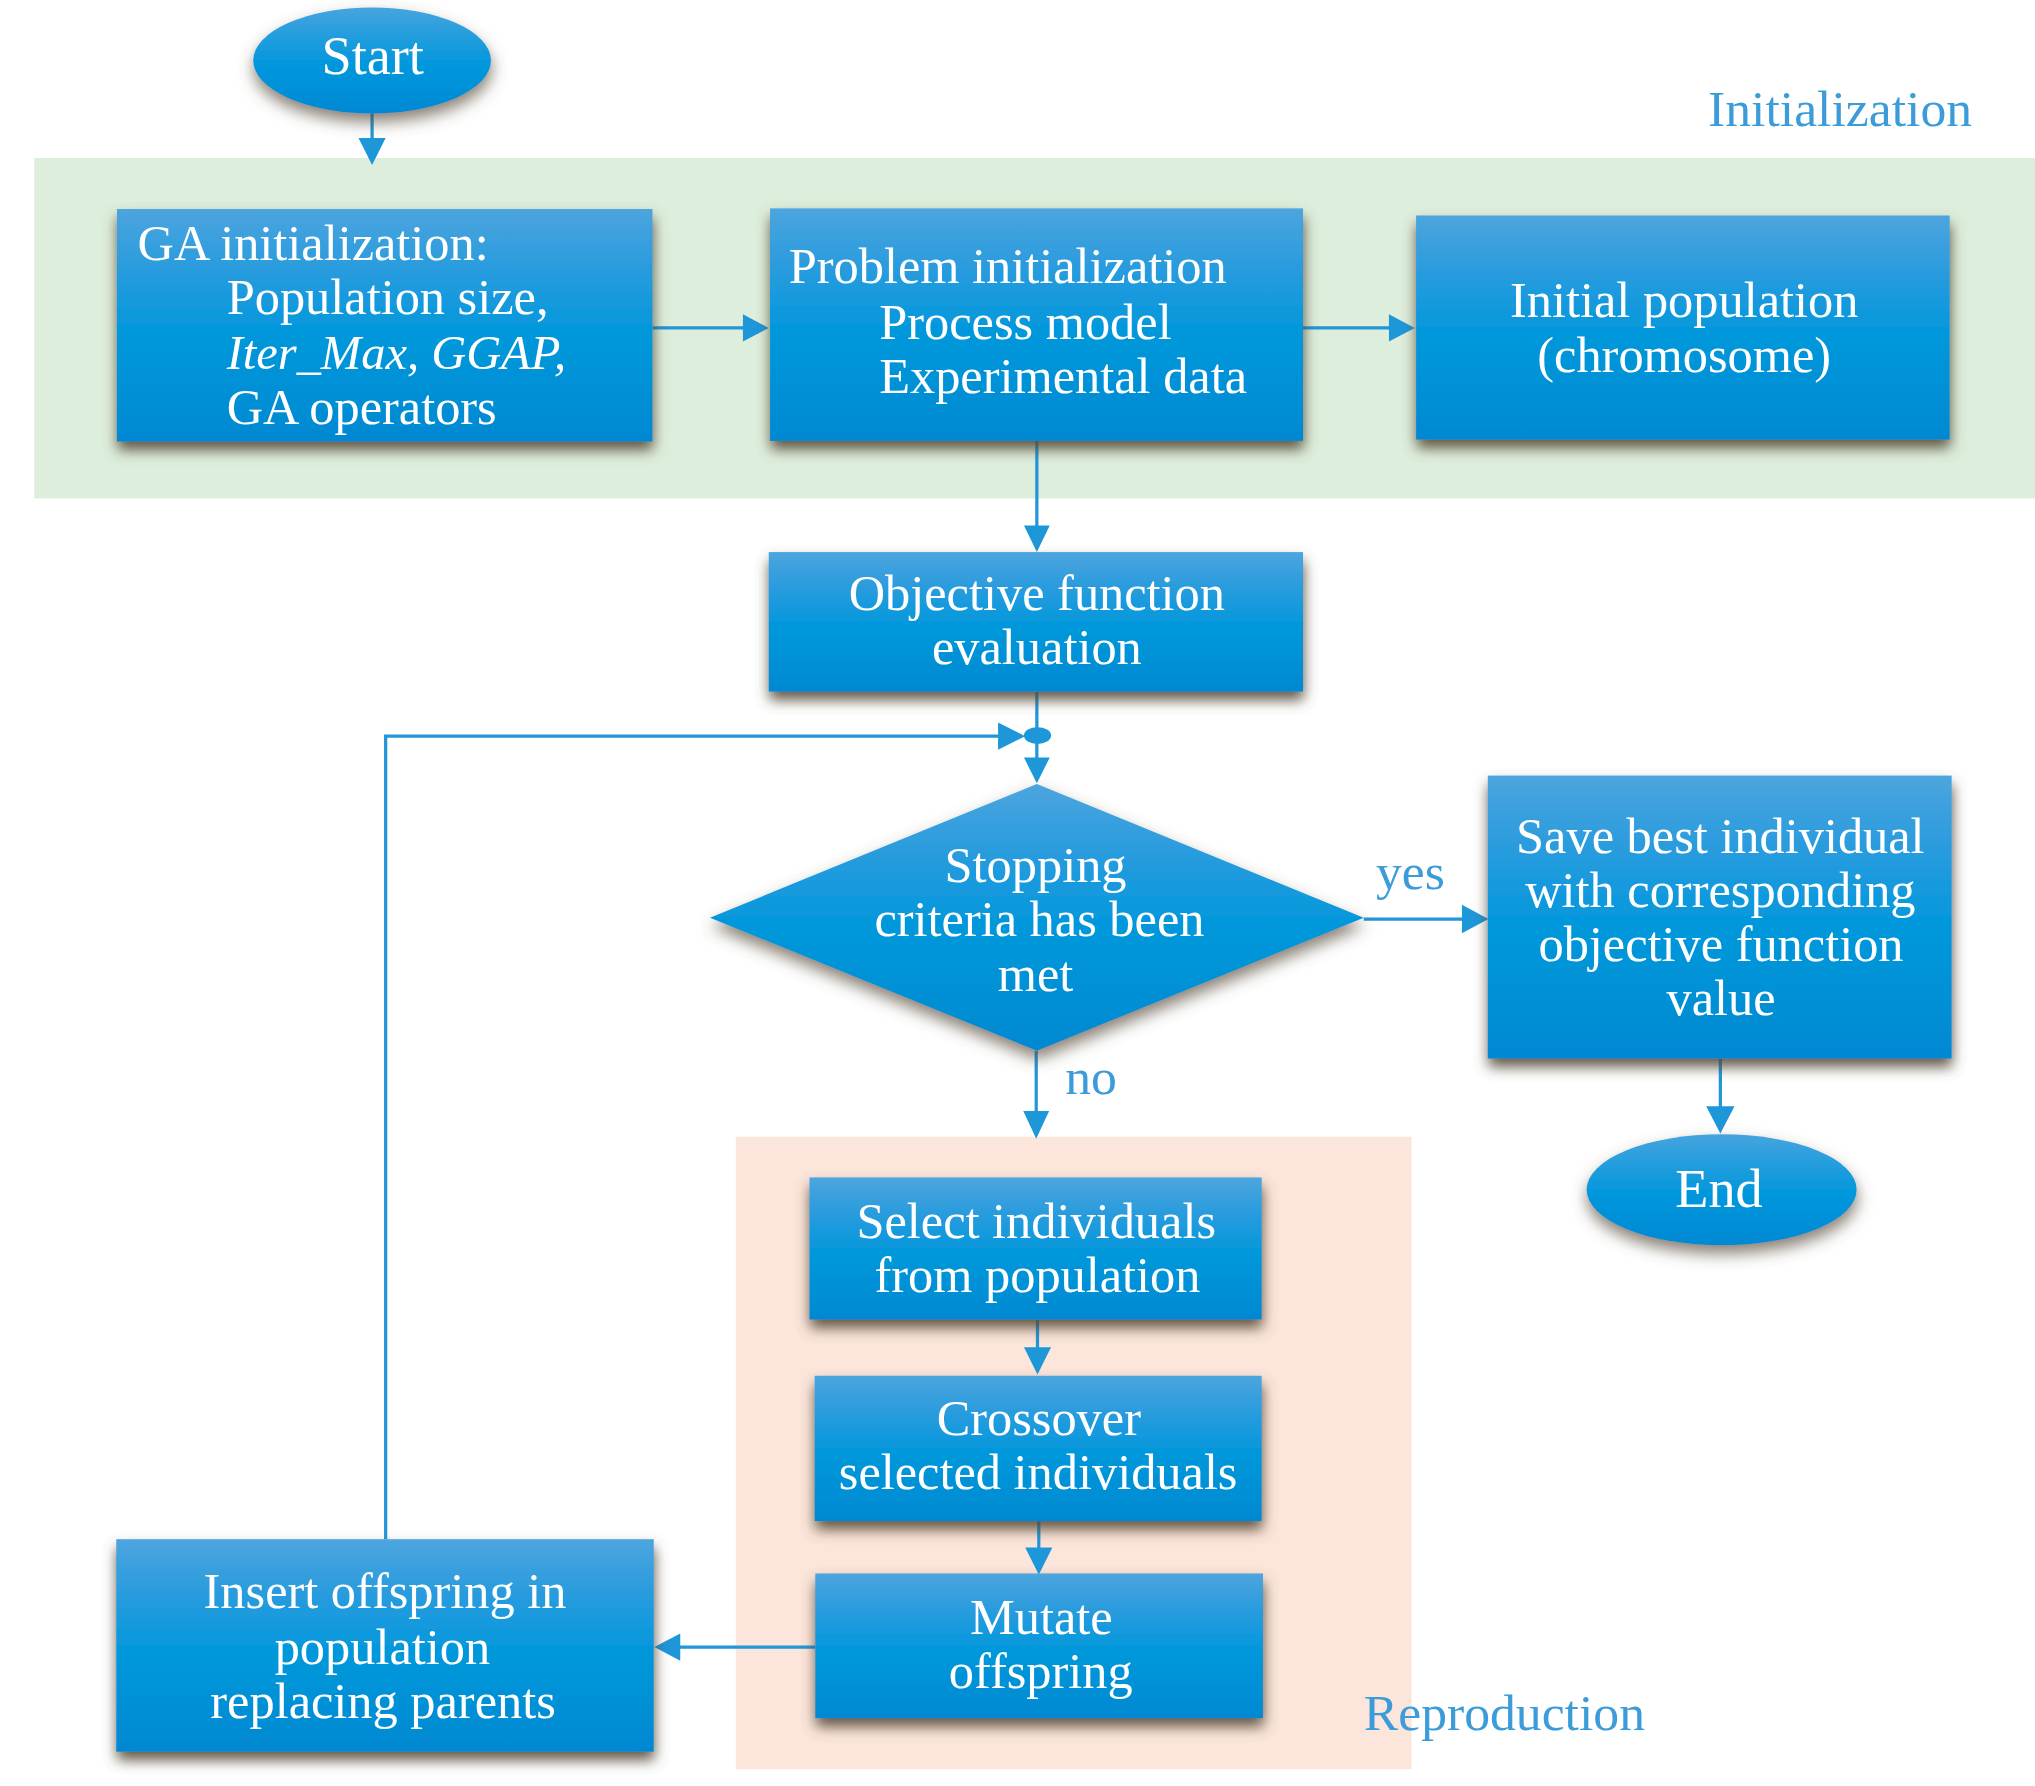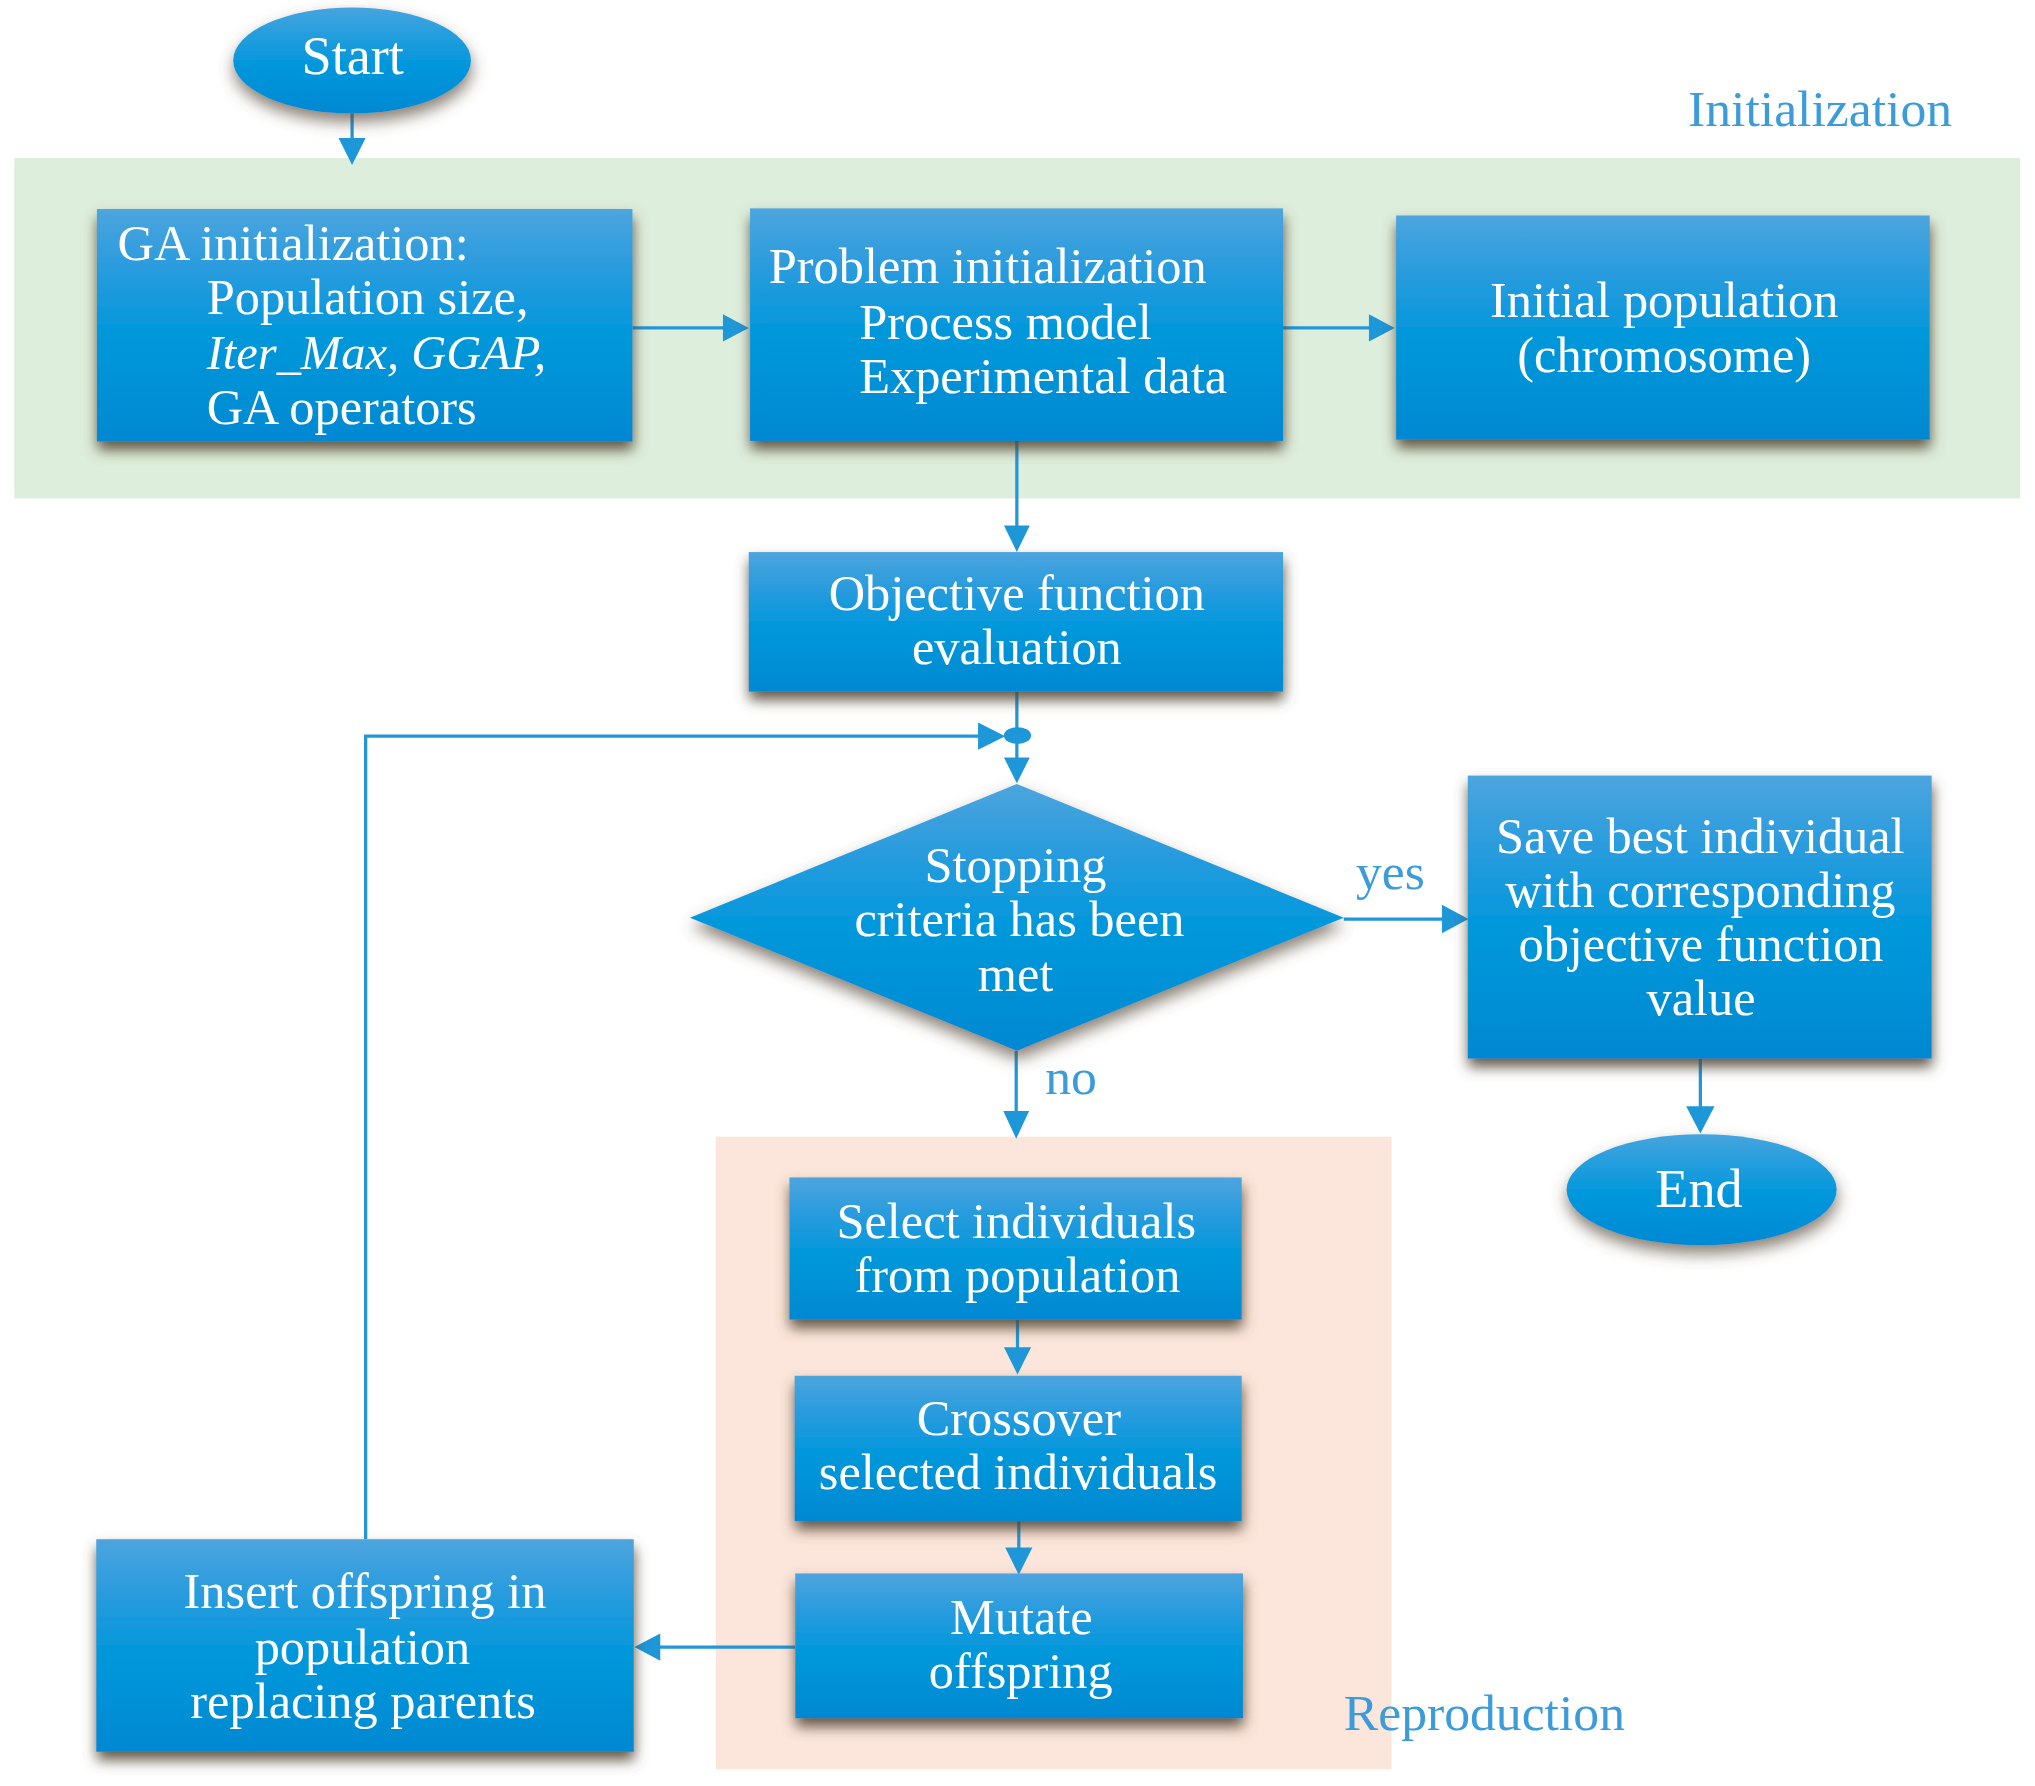--- a/index.html
+++ b/index.html
@@ -1,17 +1,17 @@
 <!DOCTYPE html>
 <html style="font-size:10.3px"><head>
 <meta charset="utf-8">
 <style>
   html,body{margin:0;padding:0;background:#ffffff;}
   body{width:2035px;height:1787px;overflow:hidden;font-family:"Liberation Serif",serif;}
-  #stage{position:relative;width:1895px;height:1787px;background:#fff;}
+  #stage{position:relative;width:1895px;height:1787px;background:#fff;margin-left:20px;}
   svg#flow{position:absolute;left:0;top:0;width:2035px;height:1787px;display:block;}
   .nt{font-family:"Liberation Serif",serif;fill:#ffffff;text-anchor:middle;font-size:78px;}
   .nt.st{text-anchor:start;}
   .nt.big{font-size:84px;}
   .nt.it{font-style:italic;font-size:75px;}
   .lbl{font-family:"Liberation Serif",serif;fill:#3C9CDA;font-size:80px;}
   .elbl{font-family:"Liberation Serif",serif;fill:#3C9CDA;font-size:80px;}
 </style>
 </head>
 <body>

